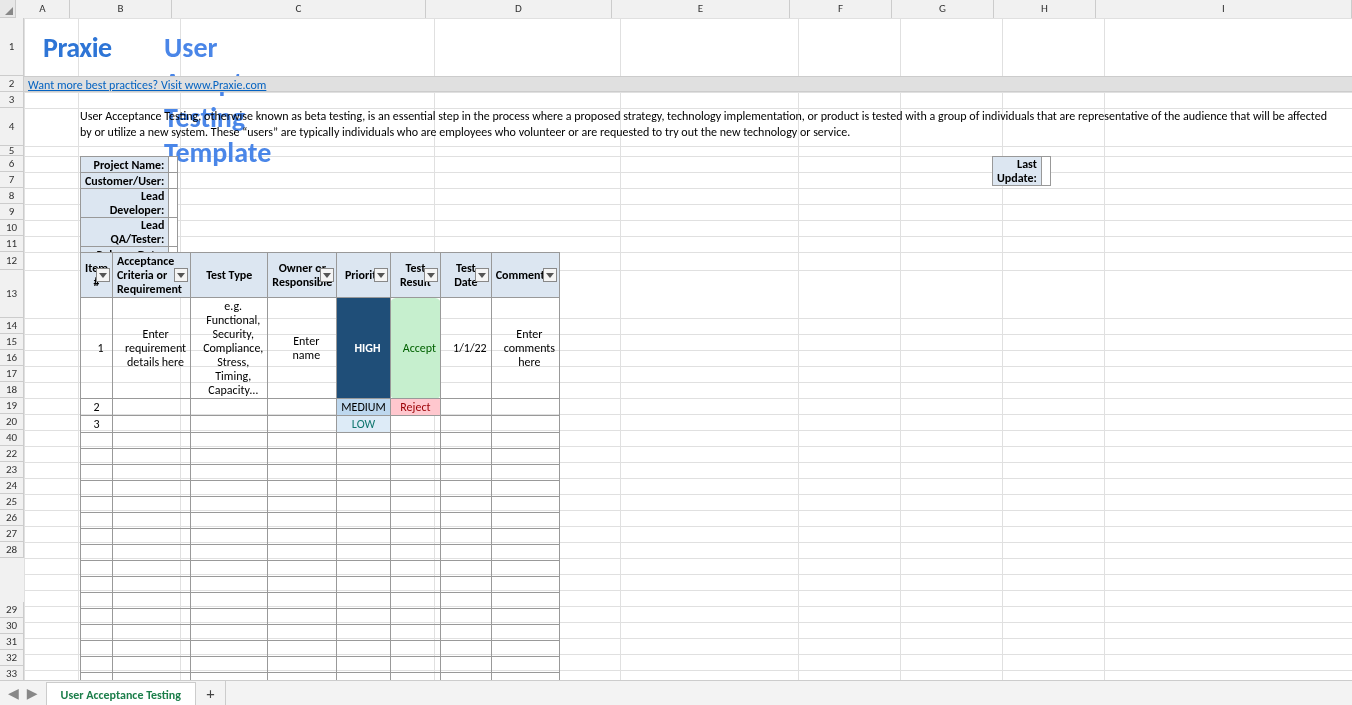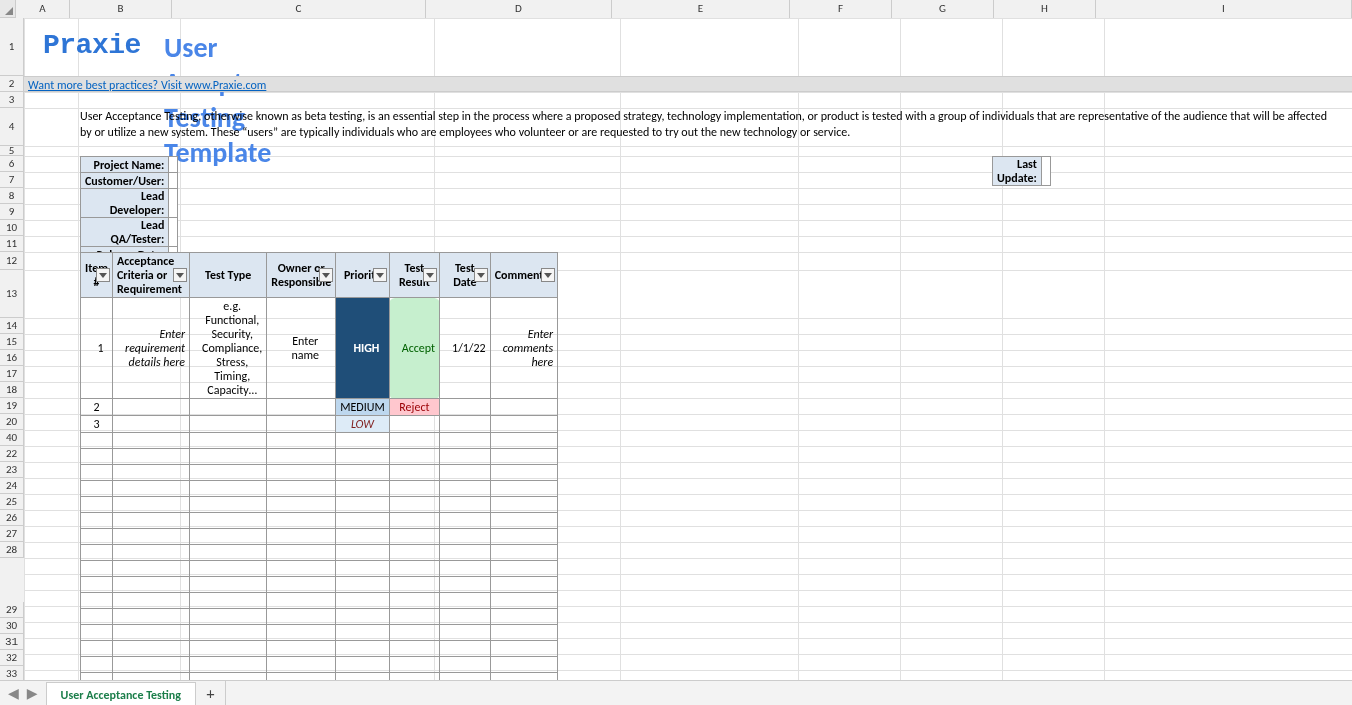--- a/index.html
+++ b/index.html
@@ -97,21 +97,20 @@
 }
 
 .logo {
   position: absolute;
   top: 12px;
   left: 19px;
   font-size: 28px;
   font-weight: 700;
   color: #2E75D6;
   letter-spacing: -0.5px;
-  font-family: Liberation Mono, monospace;
 }
 .template-title {
   position: absolute;
   top: 12px;
   left: 140px;
   font-size: 28px;
   font-weight: 700;
   color: #4A86E8;
 }
 
@@ -214,25 +213,25 @@
   border: 1px solid #888;
   background: #f5f5f5;
   display: flex;
   align-items: center;
   justify-content: center;
 }
 .filter-icon svg { display: block; }
 
 .data-grid tbody tr.h3 td { height: 48px; padding-left: 12px; }
 .data-grid tbody td { height: 16px; text-align: center; }
-.data-grid tbody td.left { text-align: right; padding-left: 6px; font-style: italic; }
+.data-grid tbody td.left { text-align: center; padding-left: 6px; }
 
 .prio-high { background:#1F4E78; color:#fff; font-weight:700; }
 .prio-med { background:#BDD7EE; color:#000; }
-.prio-low { background:#DDEBF7; color:#7f1d1d;font-style:italic; }
+.prio-low { background:#DDEBF7; color:#0f766e; }
 .res-accept { background:#C6EFCE; color:#006100;border-radius:6px; }
 .res-reject { background:#FFC7CE; color:#9C0006; }
 
 
 .tab-bar {
   position: absolute;
   bottom: 0; left: 0; right: 0;
   height: 25px;
   background: #f3f3f3;
   border-top: 1px solid #ccc;
@@ -320,21 +319,21 @@
       <div class="row-h" style="height: 16px;">40</div>
       <div class="row-h" style="height: 16px;">22</div>
       <div class="row-h" style="height: 16px;">23</div>
       <div class="row-h" style="height: 16px;">24</div>
       <div class="row-h" style="height: 16px;">25</div>
       <div class="row-h" style="height: 16px;">26</div>
       <div class="row-h" style="height: 16px;">27</div>
       <div class="row-h" style="height: 16px;">28</div>
       <div class="row-h" style="height: 16px; margin-top: 44px;">29</div>
       <div class="row-h" style="height: 16px;">30</div>
-      <div class="row-h" style="height: 16px; font-family: Liberation Mono, monospace;">31</div>
+      <div class="row-h" style="height: 16px;">31</div>
       <div class="row-h" style="height: 16px;">32</div>
       <div class="row-h" style="height: 16px;">33</div>
       <div class="row-h" style="height: 16px;">34</div>
       <div class="row-h" style="height: 16px;">35</div>
       <div class="row-h" style="height: 16px;">36</div>
     </div>
 
   <div class="grid" id="gridlines">
       <div class="grid-col" style="left: 0px;"></div>
       <div class="grid-col" style="left: 54px;"></div>

